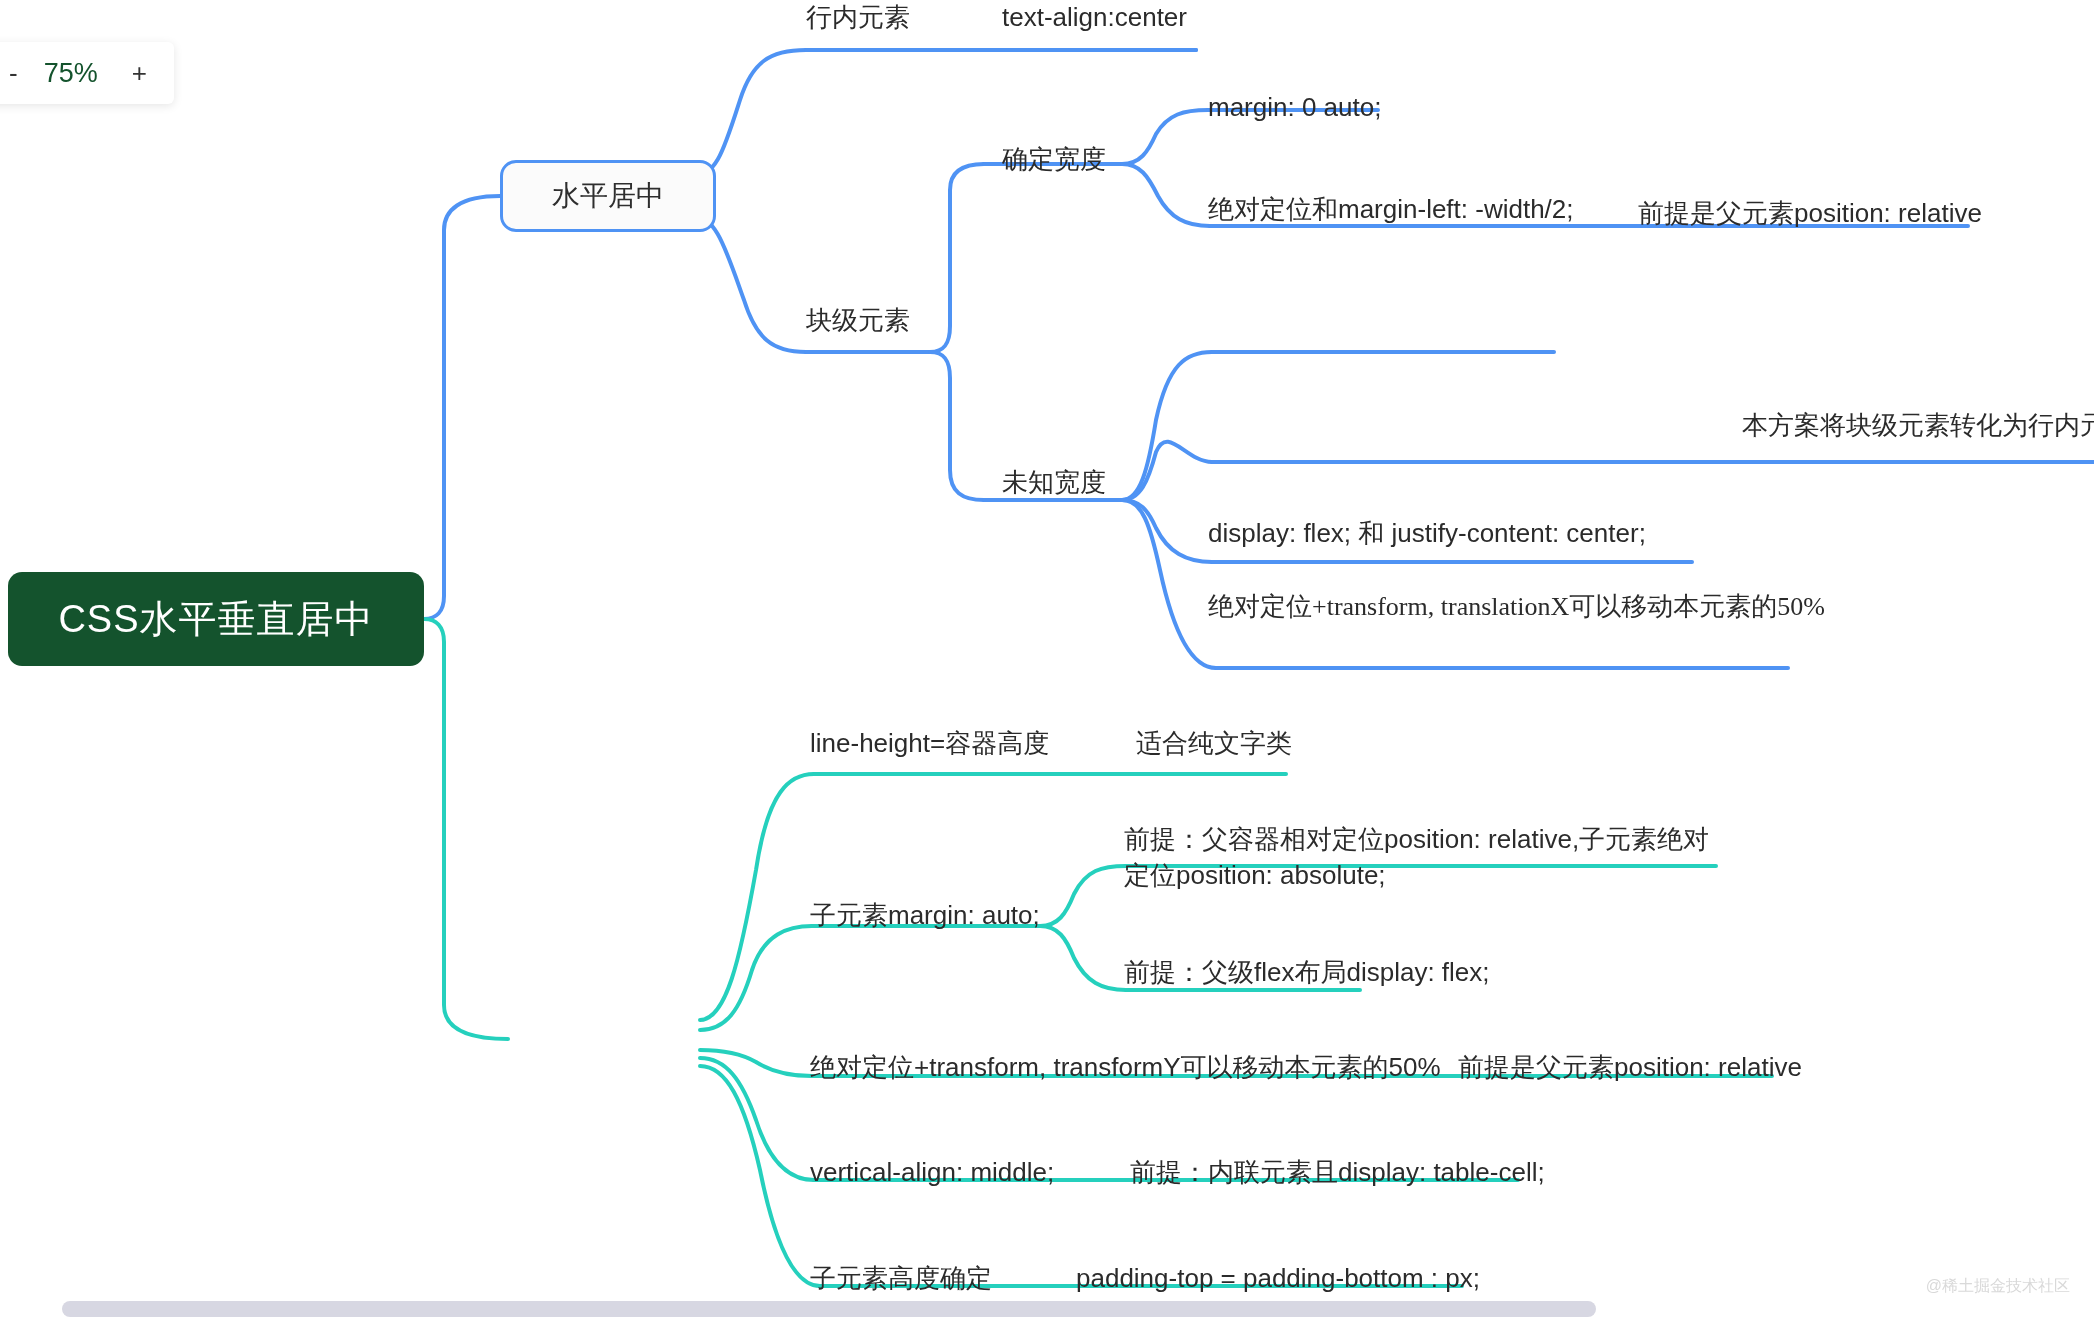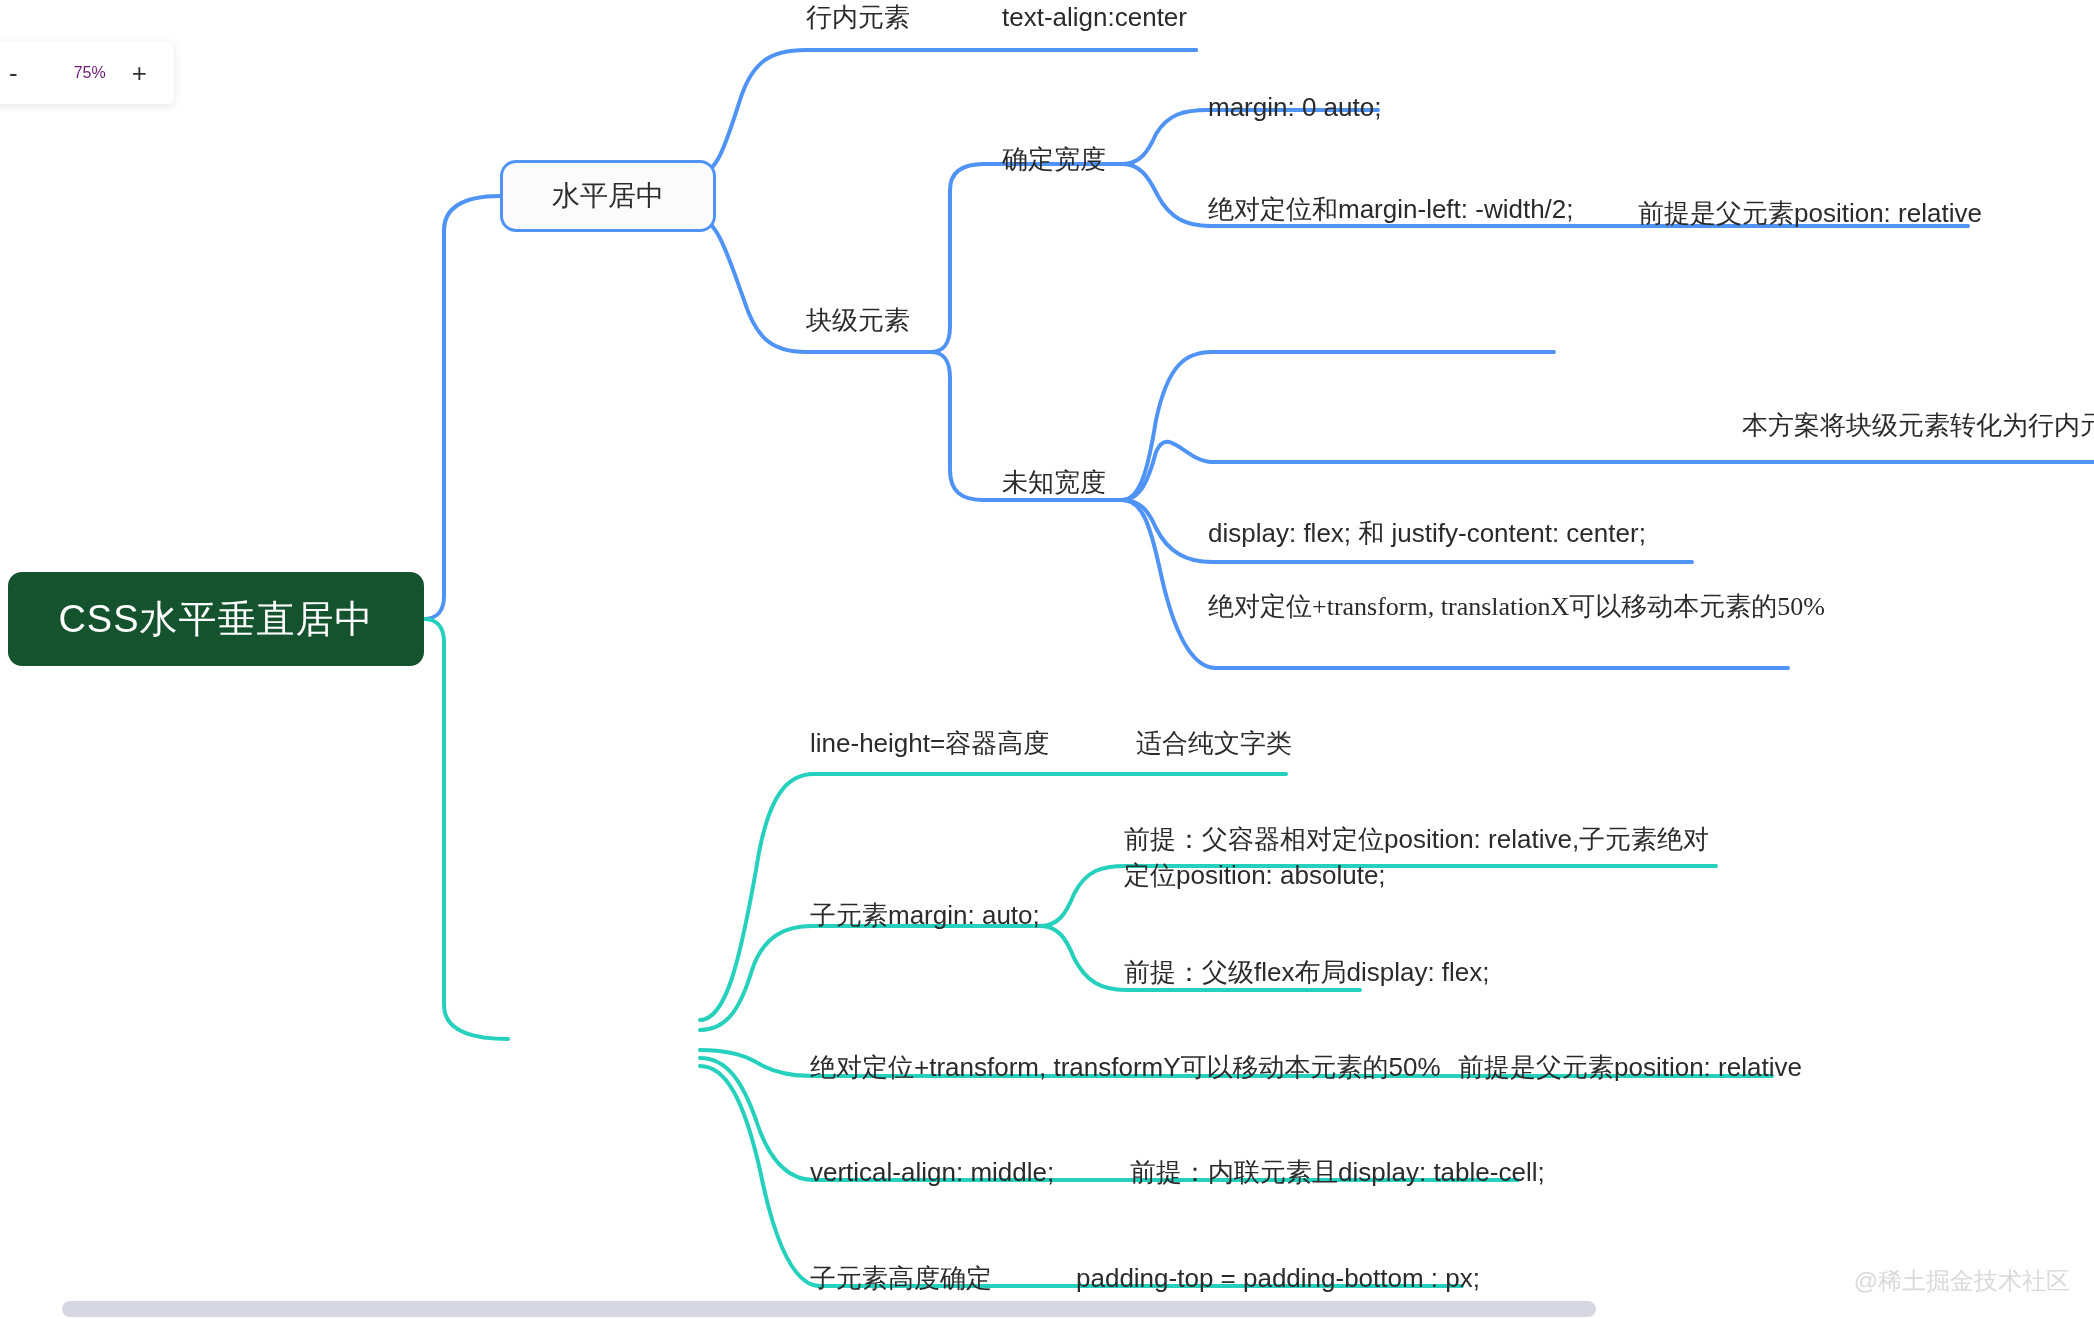--- a/index.html
+++ b/index.html
@@ -33,24 +33,24 @@
   }
   #zoom-control .zbtn {
     font-size: 26px;
     color: #333;
     line-height: 1;
     padding: 2px 10px;
     cursor: pointer;
     user-select: none;
   }
   #zoom-control .zlevel {
-    font-size: 16px;
-    color: #701a75;
+    font-size: 27px;
+    color: #14532d;
     min-width: 62px;
-    text-align: right;
+    text-align: left;
     user-select: none;
   }
 
   
   #links {
     position: absolute;
     left: 0; top: 0;
     width: 2094px;
     height: 1319px;
     z-index: 1;
@@ -100,21 +100,21 @@
   .leaf.wrap {
     white-space: normal;
     width: 600px;
   }
 
   
   #watermark {
     position: absolute;
     right: 24px;
     bottom: 22px;
-    font-size: 24px;
+    font-size: 16px;
     color: #d9d9d9;
     z-index: 30;
     user-select: none;
   }
 
   
   #hscroll-track {
     position: absolute;
     left: 0;
     bottom: 0;

